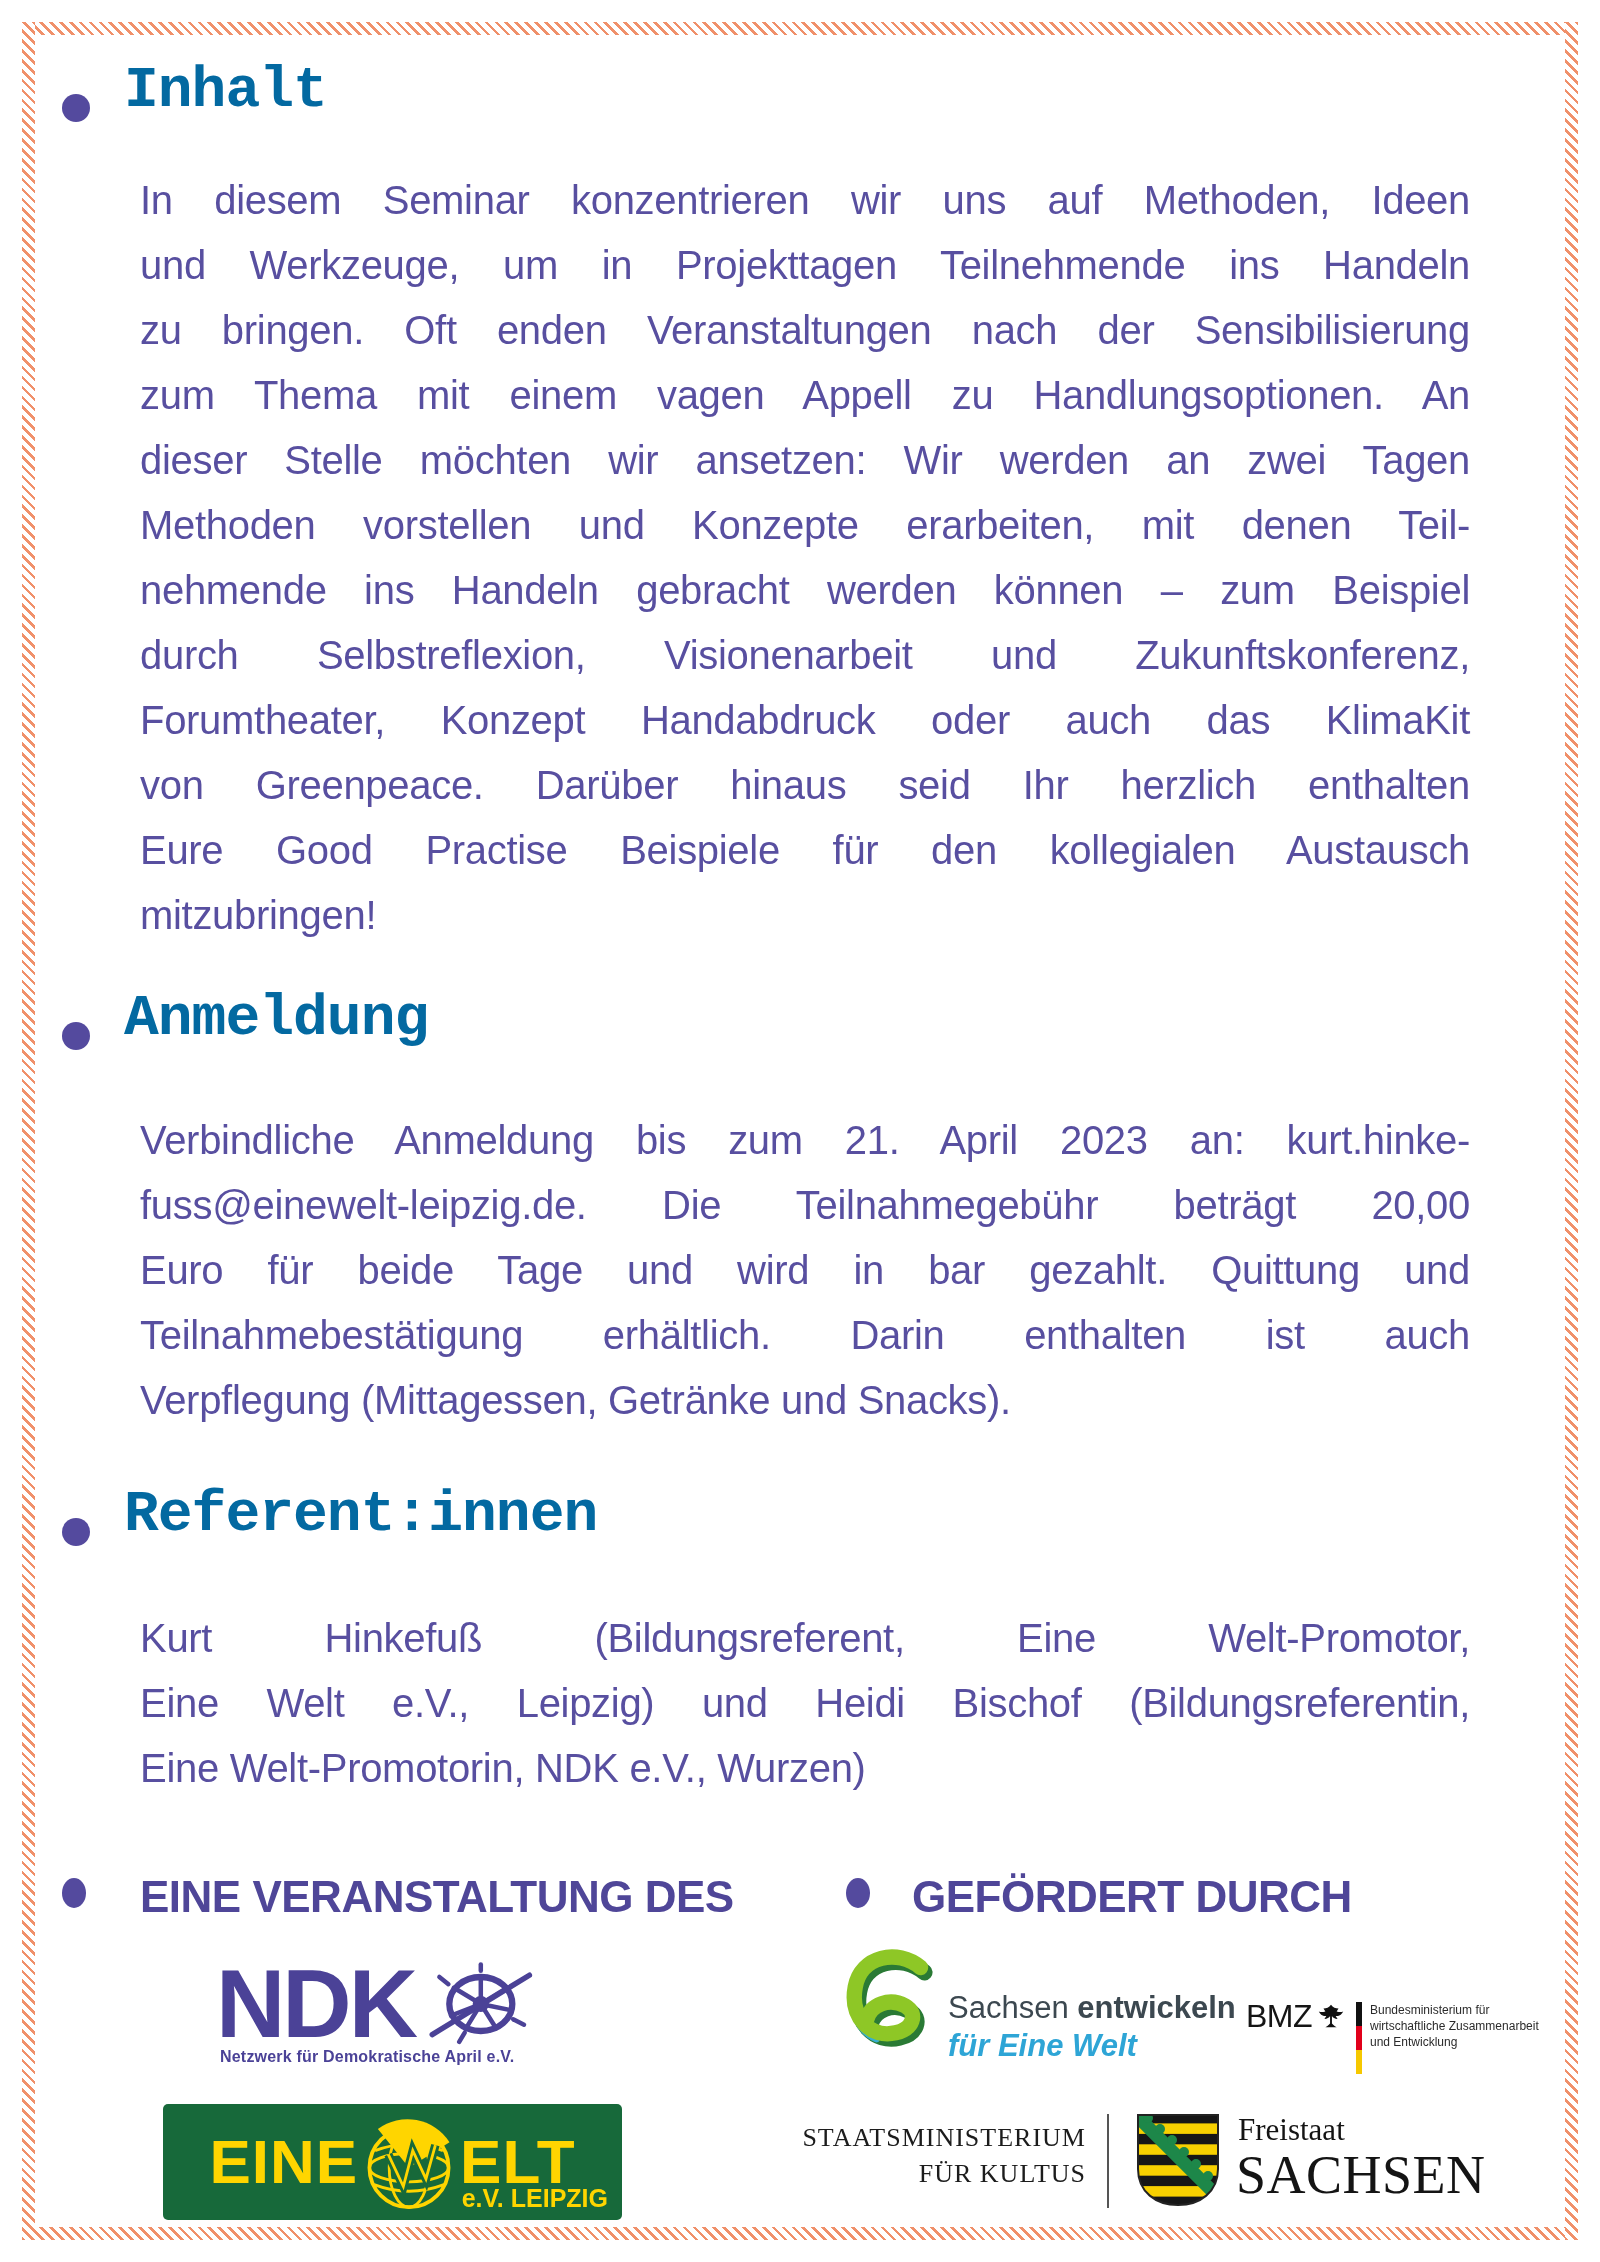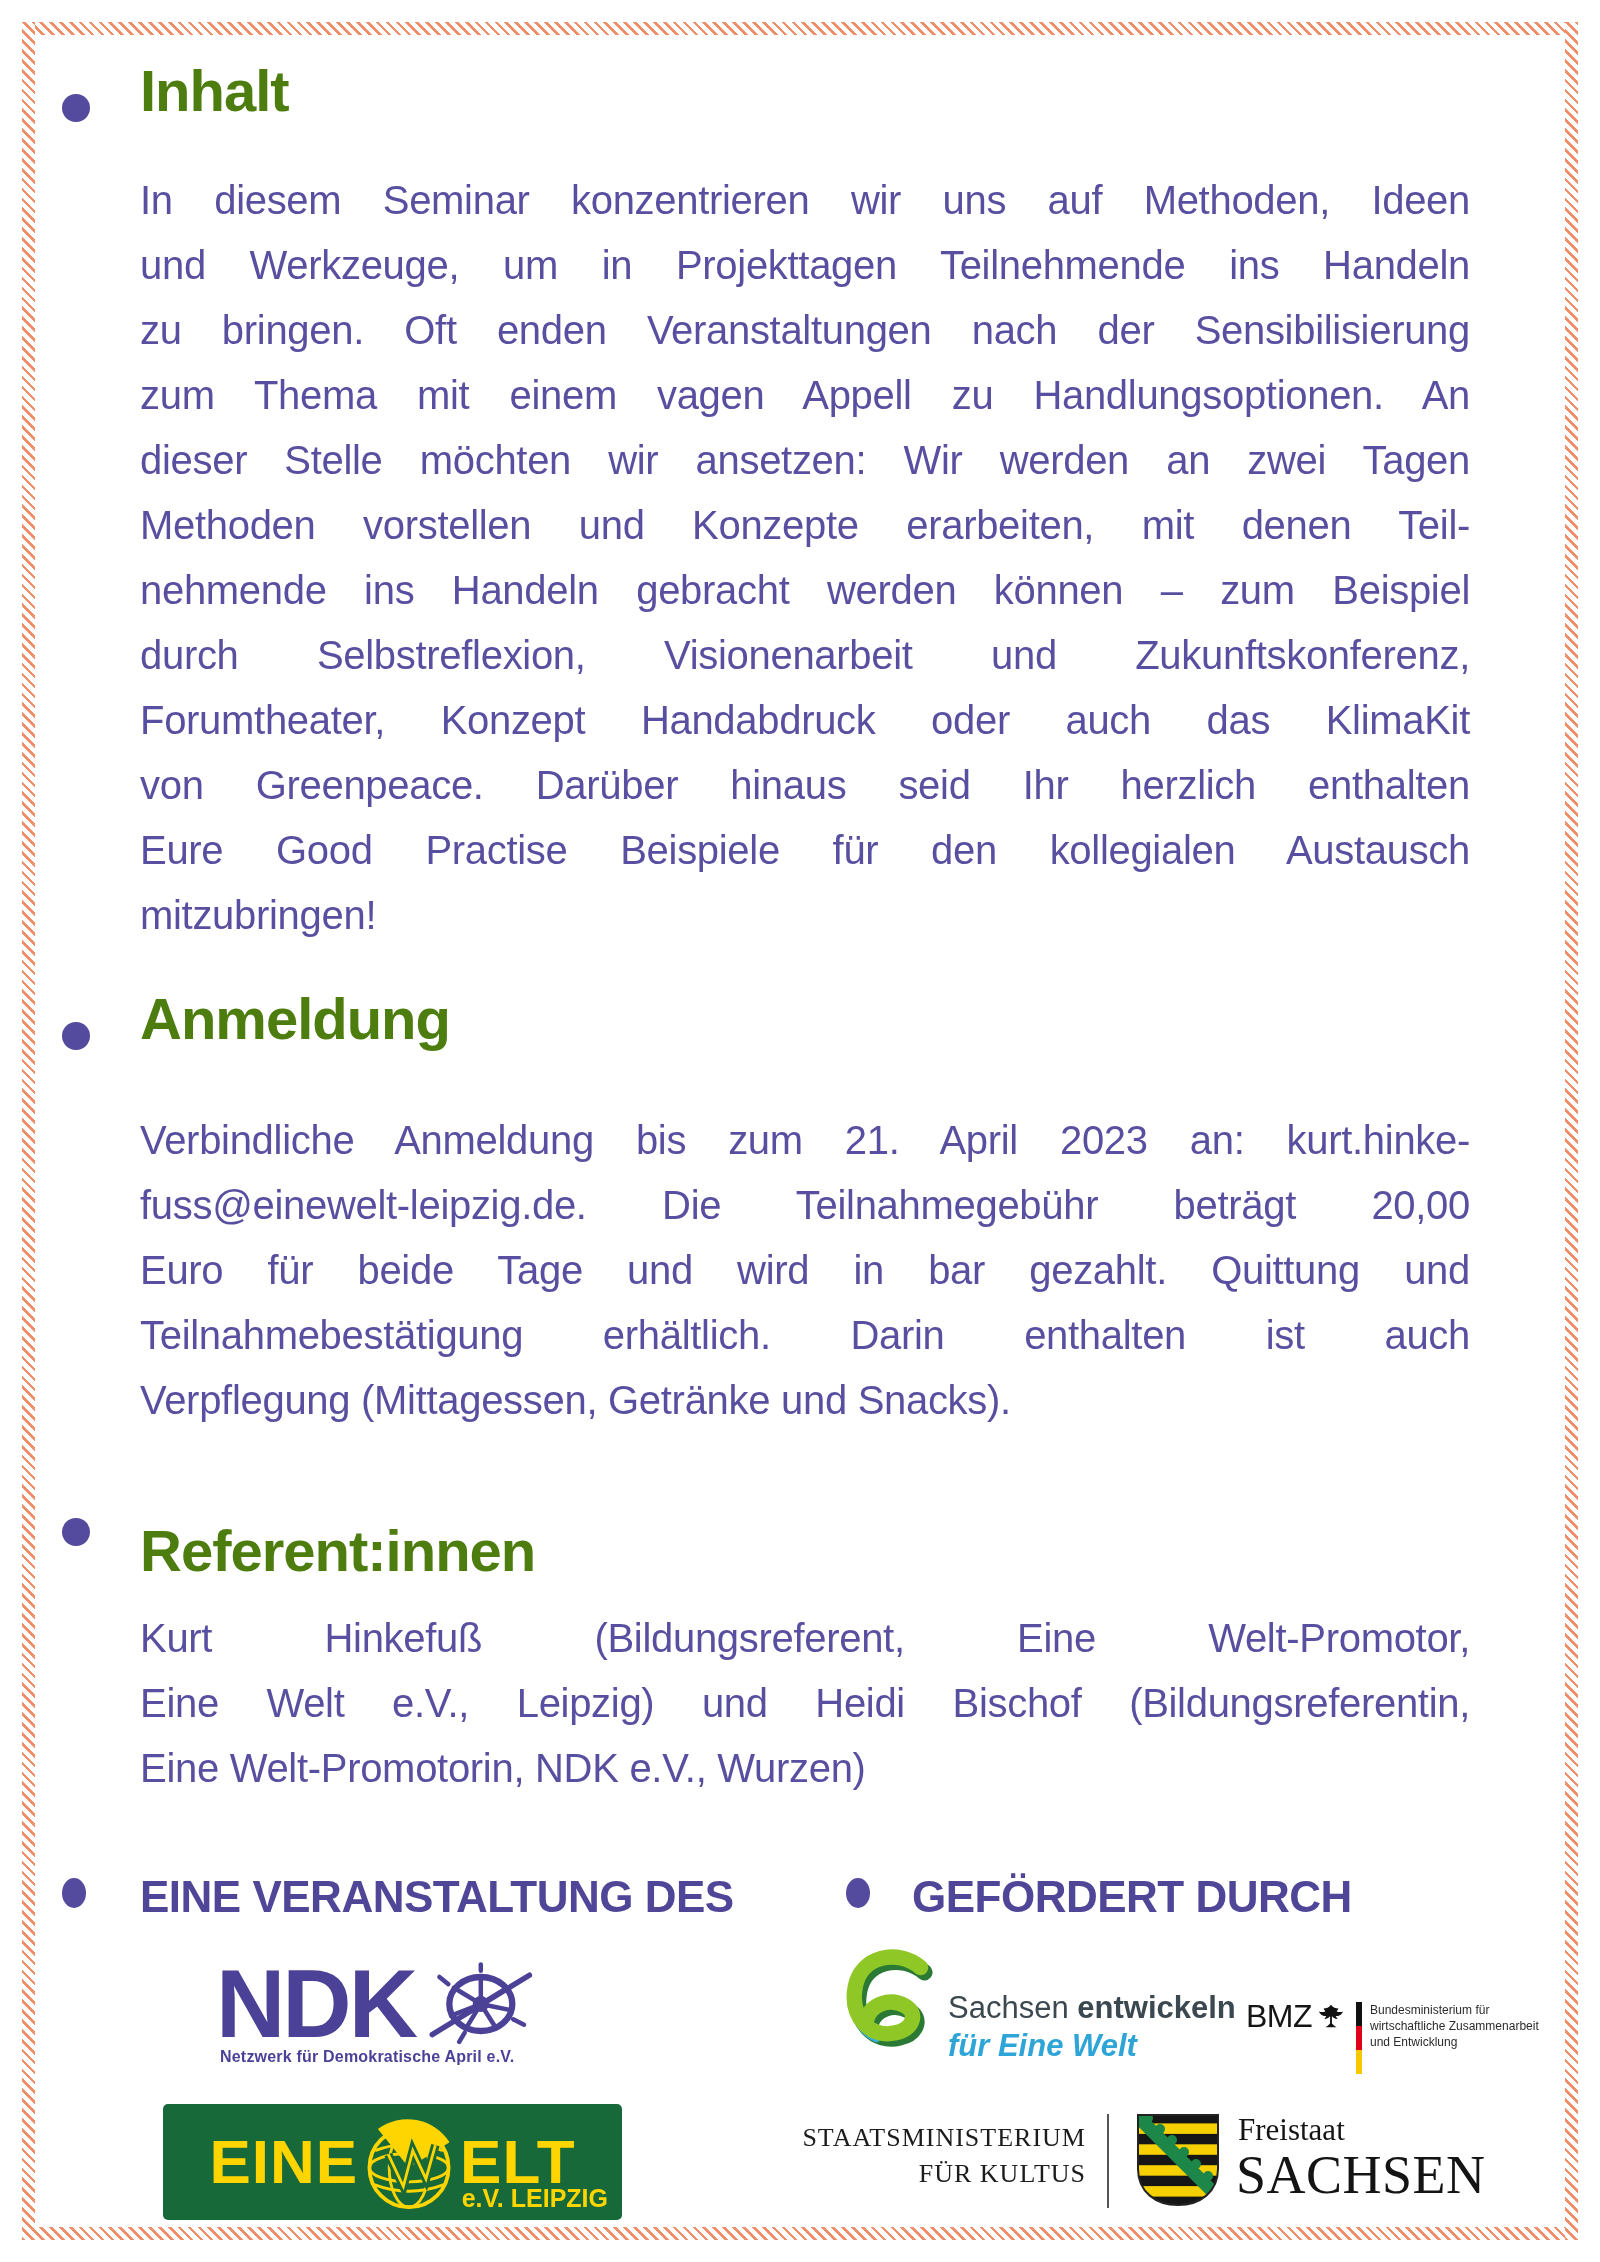--- a/index.html
+++ b/index.html
@@ -8,22 +8,22 @@
   
   .band{position:absolute;background:repeating-linear-gradient(45deg,#f0906a 0 2.6px,#ffffff 2.6px 7px);}
   .band.top{left:22px;right:22px;top:22px;height:13px;}
   .band.bottom{left:22px;right:22px;bottom:22px;height:13px;}
   .band.left{top:22px;bottom:22px;left:22px;width:13px;}
   .band.right{top:22px;bottom:22px;right:22px;width:13px;}
 
   .bullet{position:absolute;width:28px;height:28px;border-radius:50%;background:#544a9e;}
   .bullet.small{width:24px;height:30px;}
 
-  .sec-head{position:absolute;left:140px;font-size:58px;line-height:1;font-weight:bold;
-            color:#4d7c0f;letter-spacing:-1px;}
+  .sec-head{position:absolute;left:124px;font-size:58px;line-height:1;font-weight:bold;
+            color:#0369a1;letter-spacing:-1px;font-family:Liberation Mono, monospace;}
   .para{position:absolute;left:140px;width:1330px;}
   .pline{font-size:40px;line-height:65px;color:#584fa0;letter-spacing:-0.3px;
          text-align:justify;text-align-last:justify;white-space:normal;}
   .pline.last{text-align:left;text-align-last:left;}
 
   .foot-head{position:absolute;font-size:44px;line-height:1.15;font-weight:bold;
              color:#4f4698;letter-spacing:-0.5px;}
 
   
   .ndk-row{position:absolute;left:216px;top:1956px;display:flex;align-items:center;}
@@ -91,21 +91,21 @@
   <div class="sec-head" style="top:990px;">Anmeldung</div>
   <div class="para" style="top:1108px;">
     <div class="pline">Verbindliche Anmeldung bis zum 21. April 2023 an: kurt.hinke-</div>
     <div class="pline">fuss@einewelt-leipzig.de. Die Teilnahmegebühr beträgt 20,00</div>
     <div class="pline">Euro für beide Tage und wird in bar gezahlt. Quittung und</div>
     <div class="pline">Teilnahmebestätigung erhältlich. Darin enthalten ist auch</div>
     <div class="pline last">Verpflegung (Mittagessen, Getränke und Snacks).</div>
   </div>
 
   <div class="bullet" style="left:62px;top:1518px;"></div>
-  <div class="sec-head" style="top:1486px;margin-top:36px;">Referent:innen</div>
+  <div class="sec-head" style="top:1486px;">Referent:innen</div>
   <div class="para" style="top:1606px;">
     <div class="pline">Kurt Hinkefuß (Bildungsreferent, Eine Welt-Promotor,</div>
     <div class="pline">Eine Welt e.V., Leipzig) und Heidi Bischof (Bildungsreferentin,</div>
     <div class="pline last">Eine Welt-Promotorin, NDK e.V., Wurzen)</div>
   </div>
 
   <div class="bullet small" style="left:62px;top:1878px;"></div>
   <div class="foot-head" style="left:140px;top:1872px;">EINE VERANSTALTUNG DES</div>
   <div class="bullet small" style="left:846px;top:1878px;"></div>
   <div class="foot-head" style="left:912px;top:1872px;">GEFÖRDERT DURCH</div>

